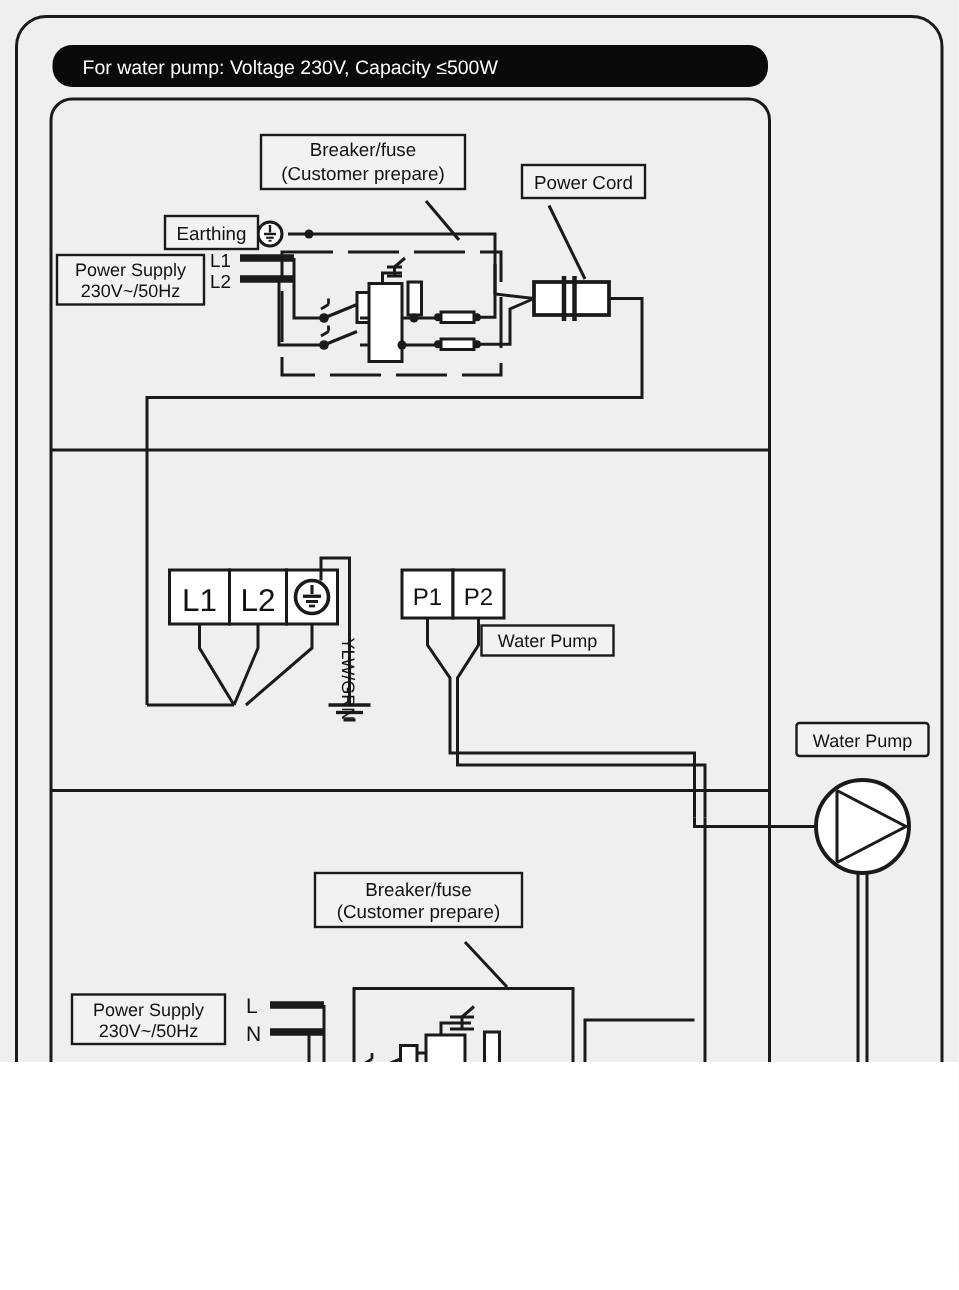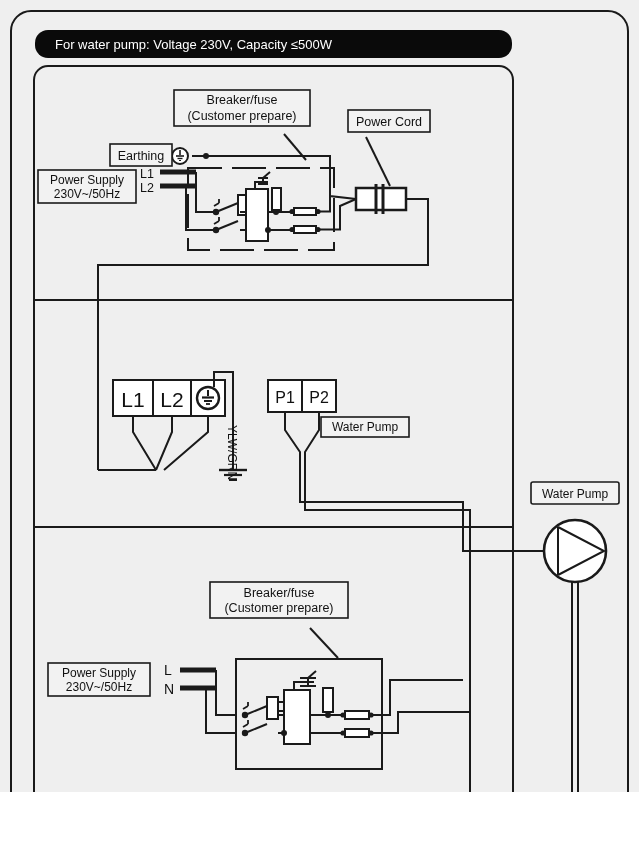--- a/index.html
+++ b/index.html
@@ -1,17 +1,17 @@
 <!DOCTYPE html>
 <html><head>
 <meta charset="utf-8">
 <style>
   html,body{margin:0;padding:0;background:#fff;}
   body{font-family:"Liberation Sans",sans-serif;}
-  #root{position:relative;width:639px;height:792px;background:#efefef;overflow:hidden;}
+  #root{position:relative;width:639px;height:708px;background:#efefef;overflow:hidden;}
   svg{display:block;}
   .lbl{font-family:"Liberation Sans",sans-serif;}
 </style>
 </head>
 <body>
 
 <div id="root">
 <svg width="639" height="860" viewBox="0 0 639 860">
 
   <rect x="0" y="0" width="639" height="860" fill="#efefef"></rect>

